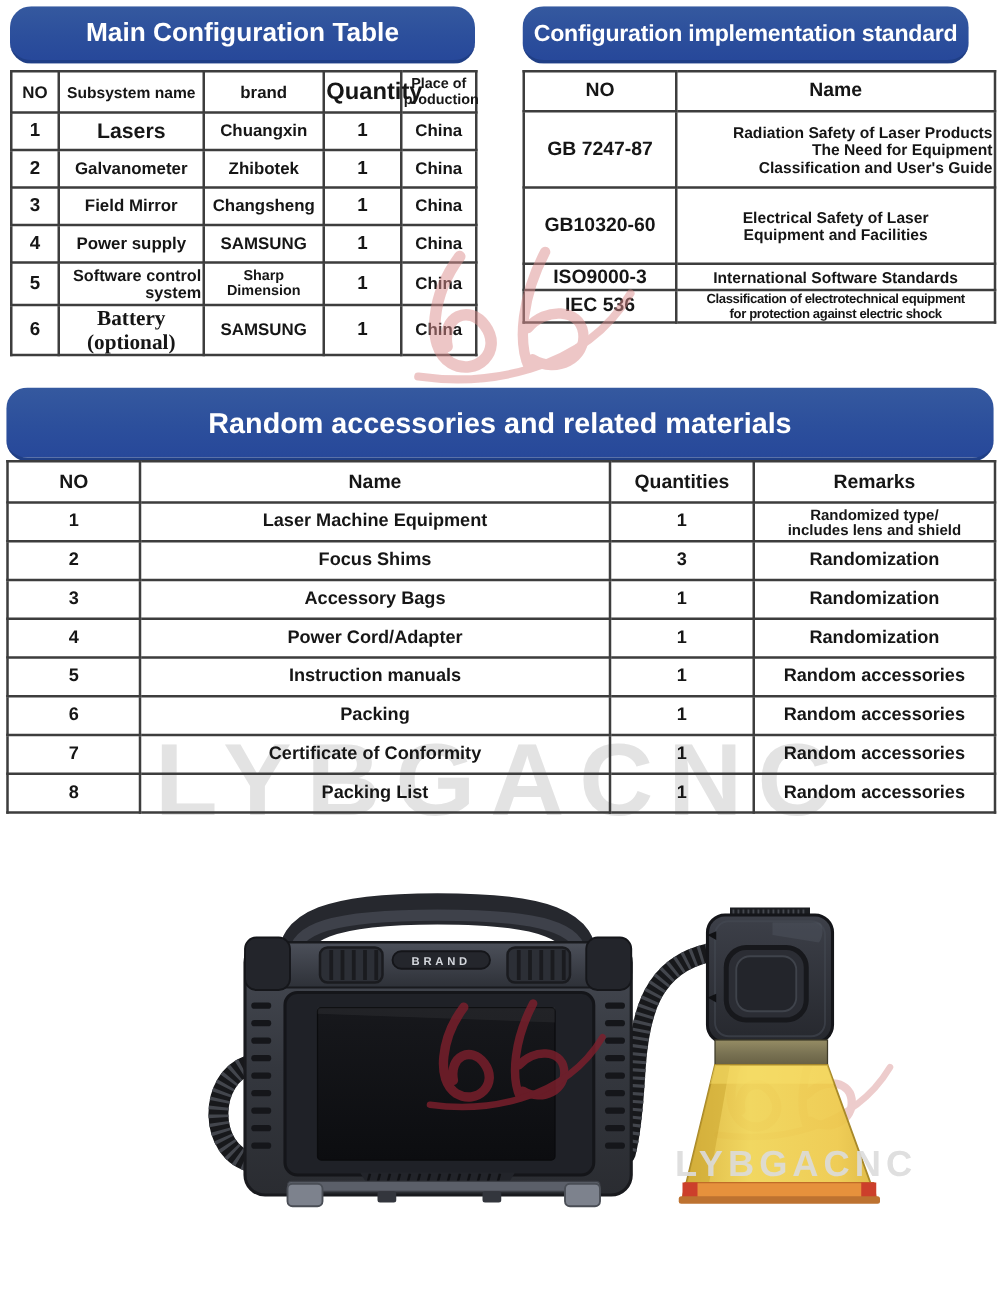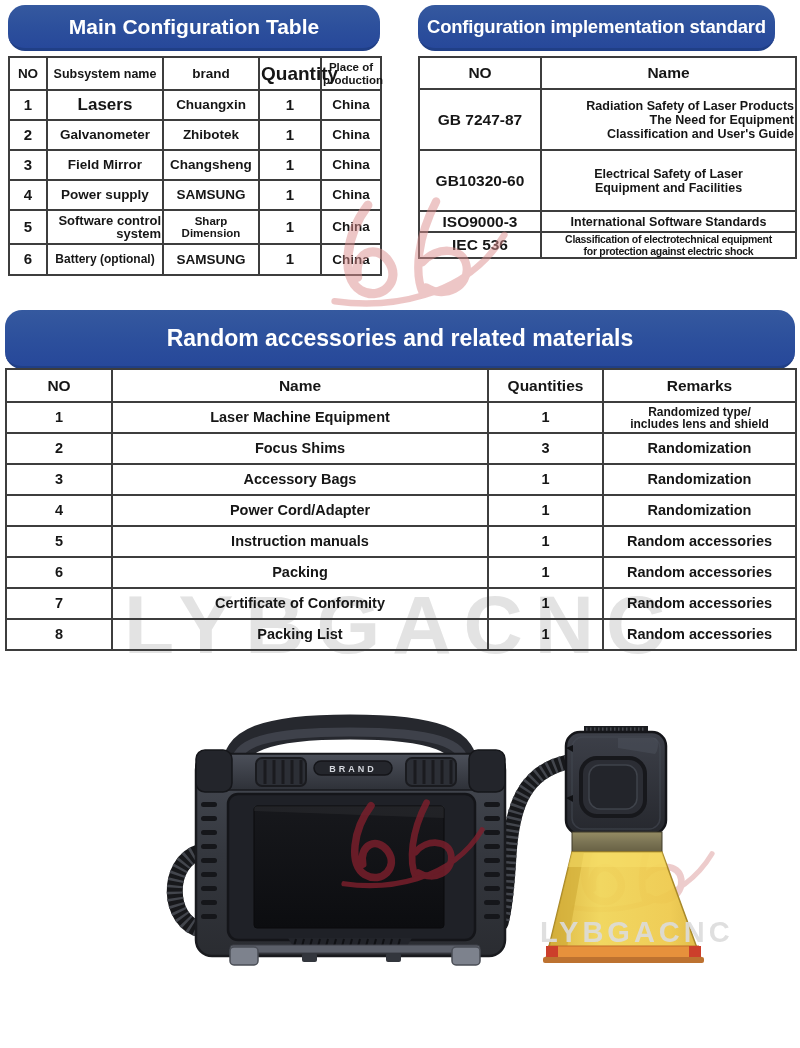--- a/index.html
+++ b/index.html
@@ -32,21 +32,21 @@
   #left-table th.c-no{font-size:13.5px;}
   #left-table th.c-name{font-size:12.5px;}
   #left-table th.c-brand{font-size:13.5px;}
   #left-table th.c-qty{font-size:19px;}
   #left-table th.c-place{font-size:11.5px;line-height:1.05;}
   #left-table td{font-size:13.5px;}
   #left-table td.c-no,#left-table td.c-qty{font-size:15px;}
   #left-table tr.r0 td.c-name{font-size:17px;}
   #left-table tr.r4 td.c-name{font-size:13px;line-height:1.0;text-align:right;}
   #left-table tr.r4 td.c-brand{font-size:11.5px;line-height:1.05;}
-  #left-table tr.r5 td.c-name{font-size:12px;}
+  #left-table tr.r5 td.c-name{font-size:17px;font-family:Liberation Serif, serif;}
   #std-table{left:418px;top:56px;width:377px;}
   #std-table thead tr{height:32px;}
   #std-table tr.r0{height:61px;}
   #std-table tr.r1{height:61px;}
   #std-table tr.r2{height:21px;}
   #std-table tr.r3{height:26px;}
   #std-table th{font-size:15.5px;}
   #std-table td.c-no{font-size:15.5px;}
   #std-table td.c-name{font-size:12.5px;}
   #std-table tr.r0 td.c-name{text-align:right;padding-left:7px;margin-left:28px;}

